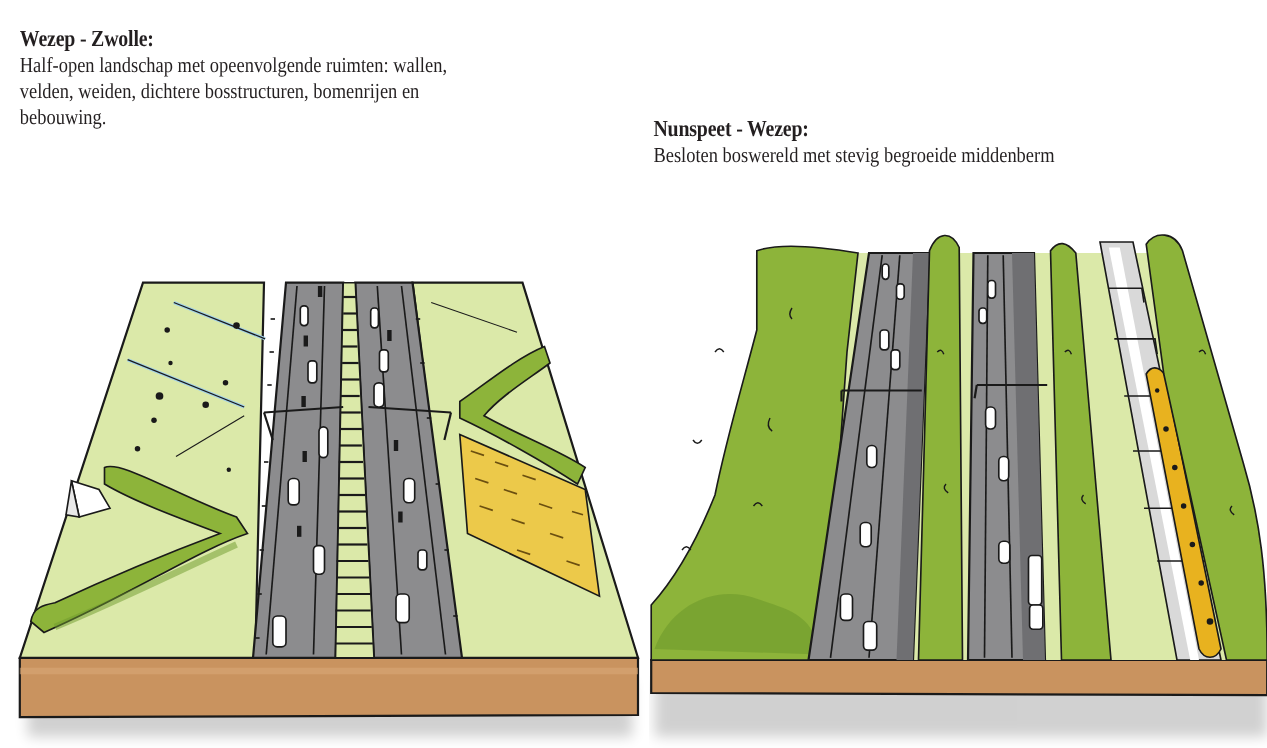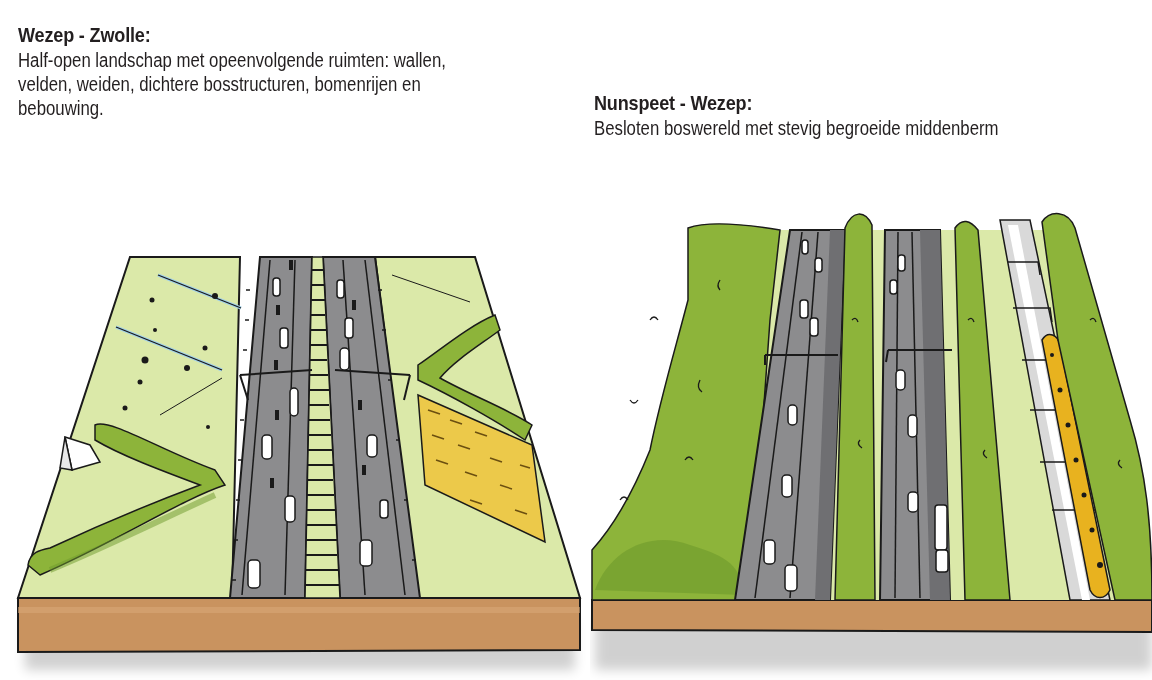--- a/index.html
+++ b/index.html
@@ -1,24 +1,24 @@
 <!DOCTYPE html>
 <html><head>
 <meta charset="utf-8">
 <style>
   html, body { margin: 0; padding: 0; background: #ffffff; }
   body { width: 1152px; height: 680px; position: relative; overflow: hidden;
          font-family: "Liberation Sans", "DejaVu Sans", sans-serif; color: #231f20; }
-  .caption { position: absolute; }
+  .caption { position: absolute; font-family: Liberation Serif, serif; }
   .caption h2 { margin: 0; font-size: 21px; font-weight: bold; letter-spacing: -0.2px;
                 transform: scaleX(0.86); transform-origin: left top; white-space: nowrap; line-height: 26px; }
   .caption p { margin: 0; font-size: 19.5px; line-height: 24px; white-space: nowrap;
                transform: scaleX(0.86); transform-origin: left top; }
   #cap-left { left: 18px; top: 22px; }
-  #cap-right { left: 594px; top: 90px; }
+  #cap-right { left: 594px; top: 104px; }
   .panel { position: absolute; }
   #panel-left { left: 0; top: 200px; width: 590px; height: 480px; }
   #panel-right { left: 590px; top: 200px; width: 562px; height: 480px; }
   svg { display: block; }
 </style>
 </head>
 <body>
 
 <div class="caption" id="cap-left">
   <h2>Wezep - Zwolle:</h2>

